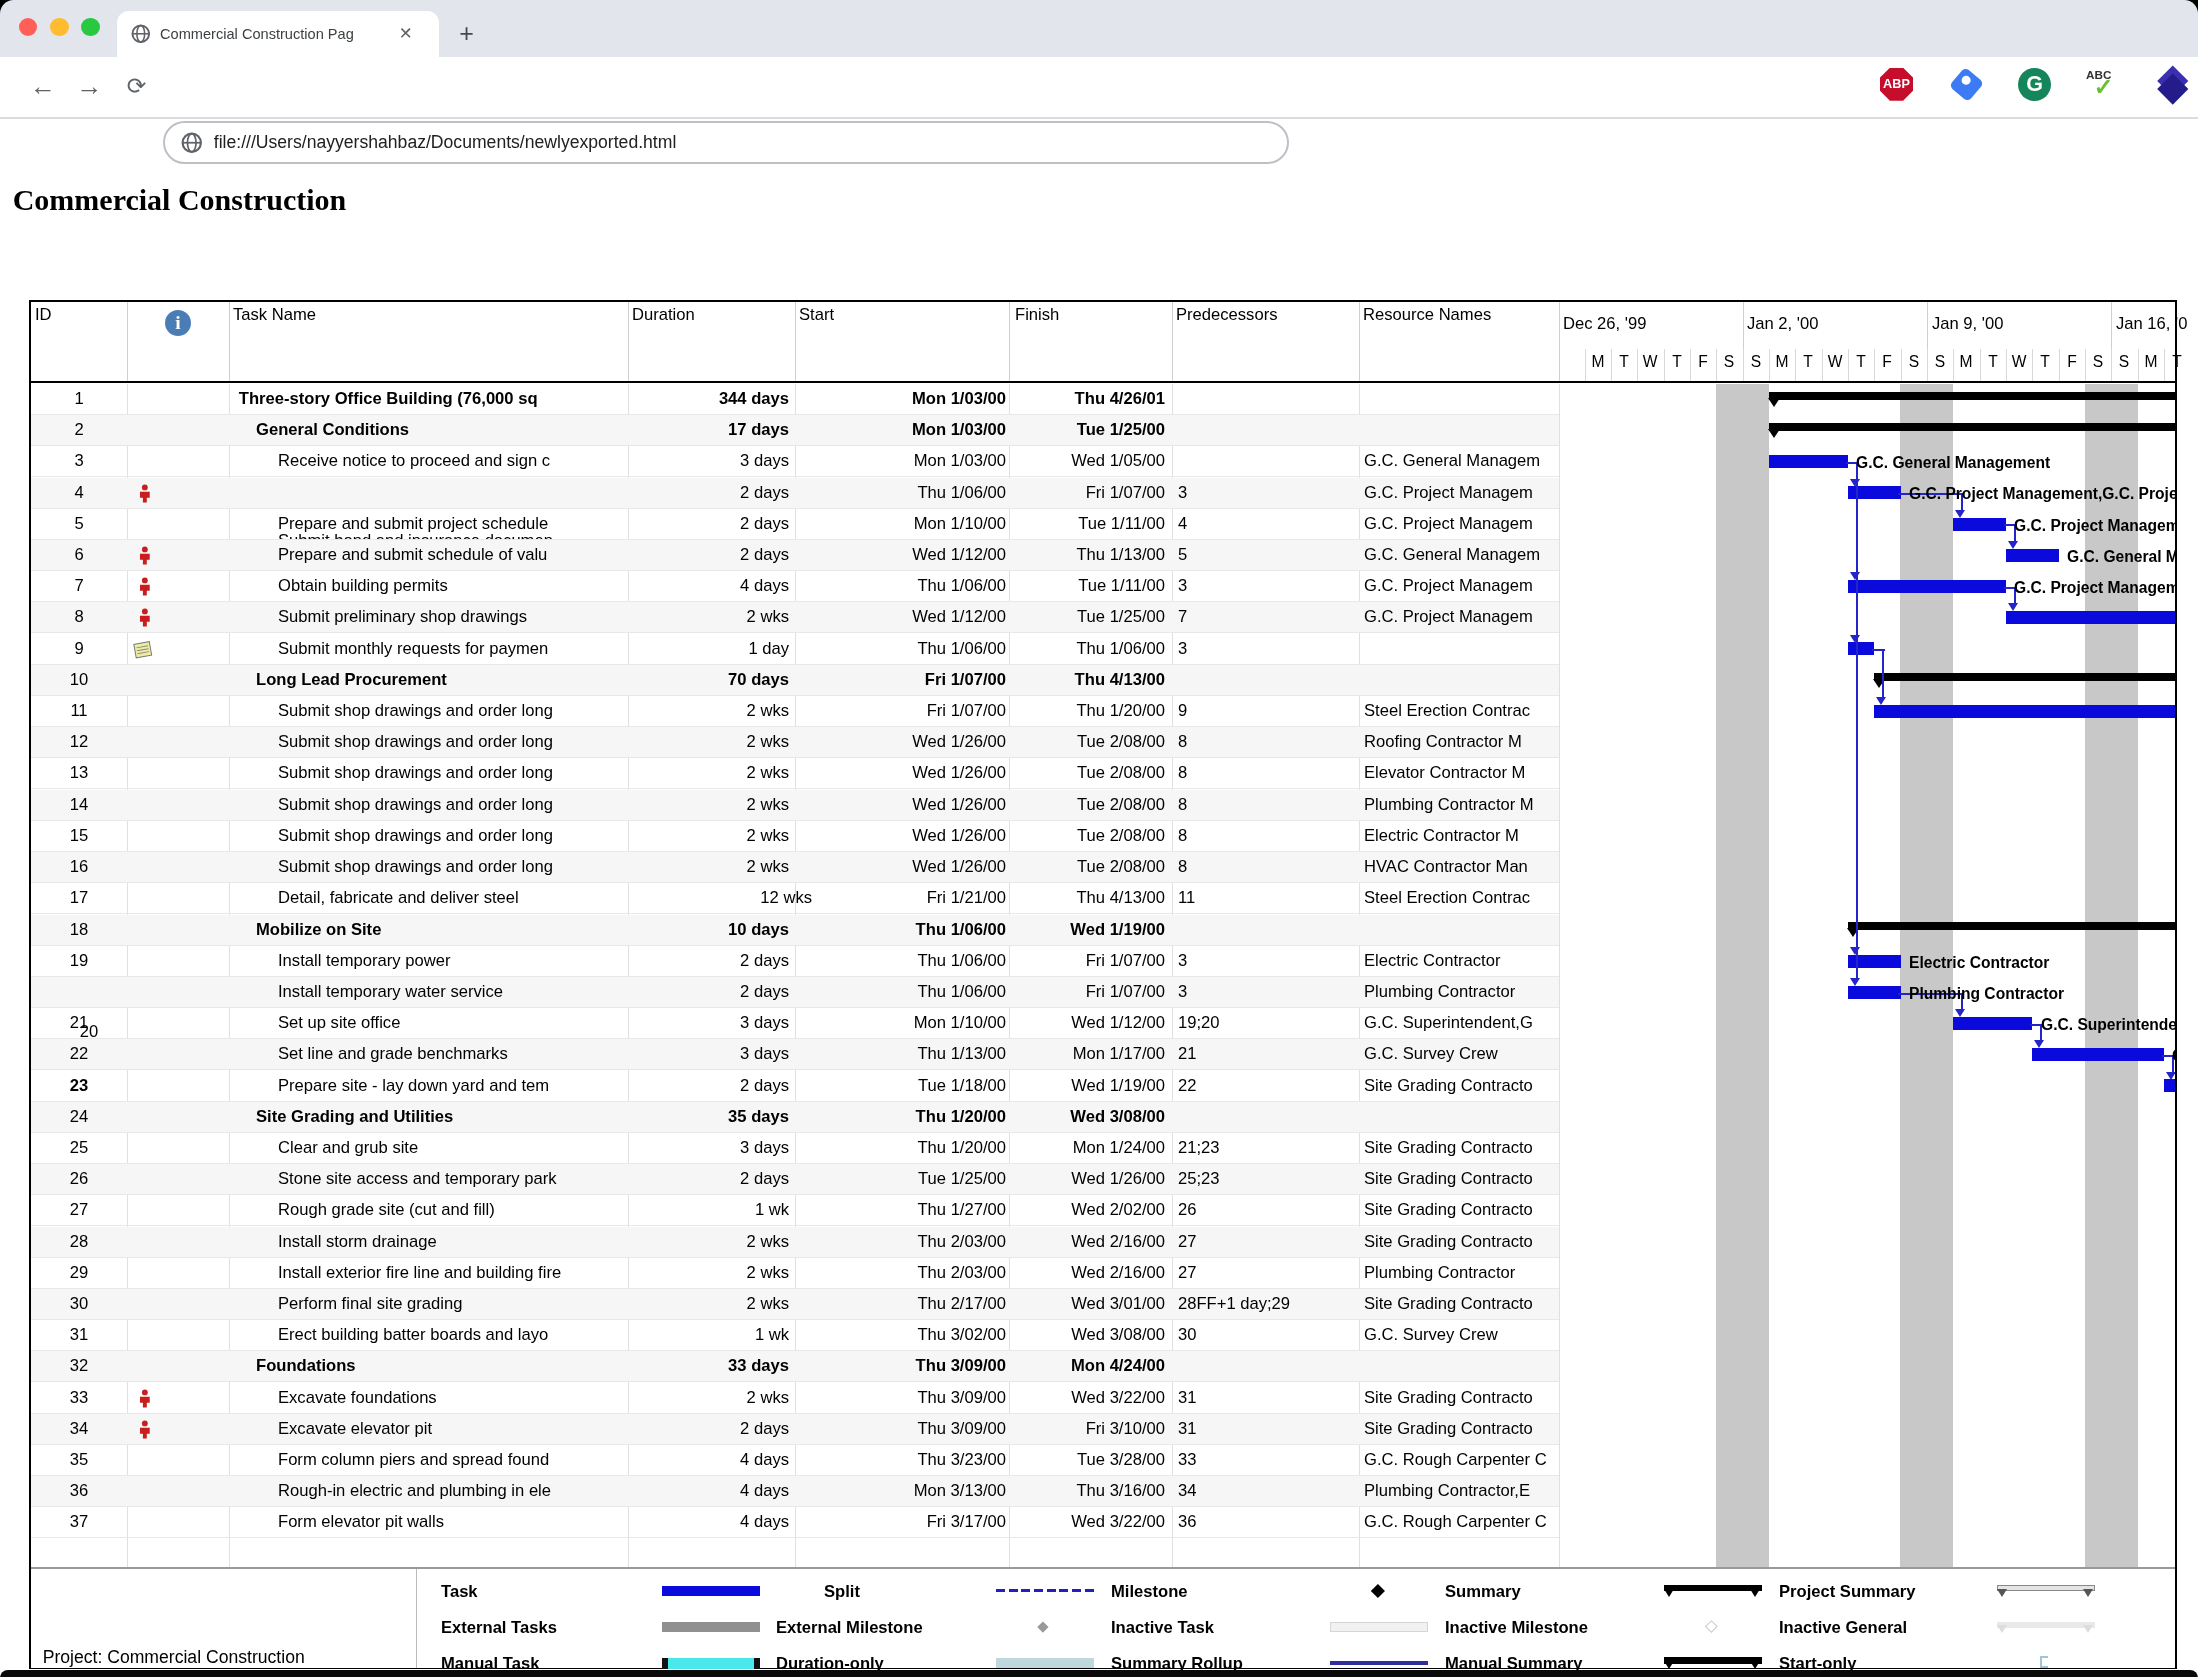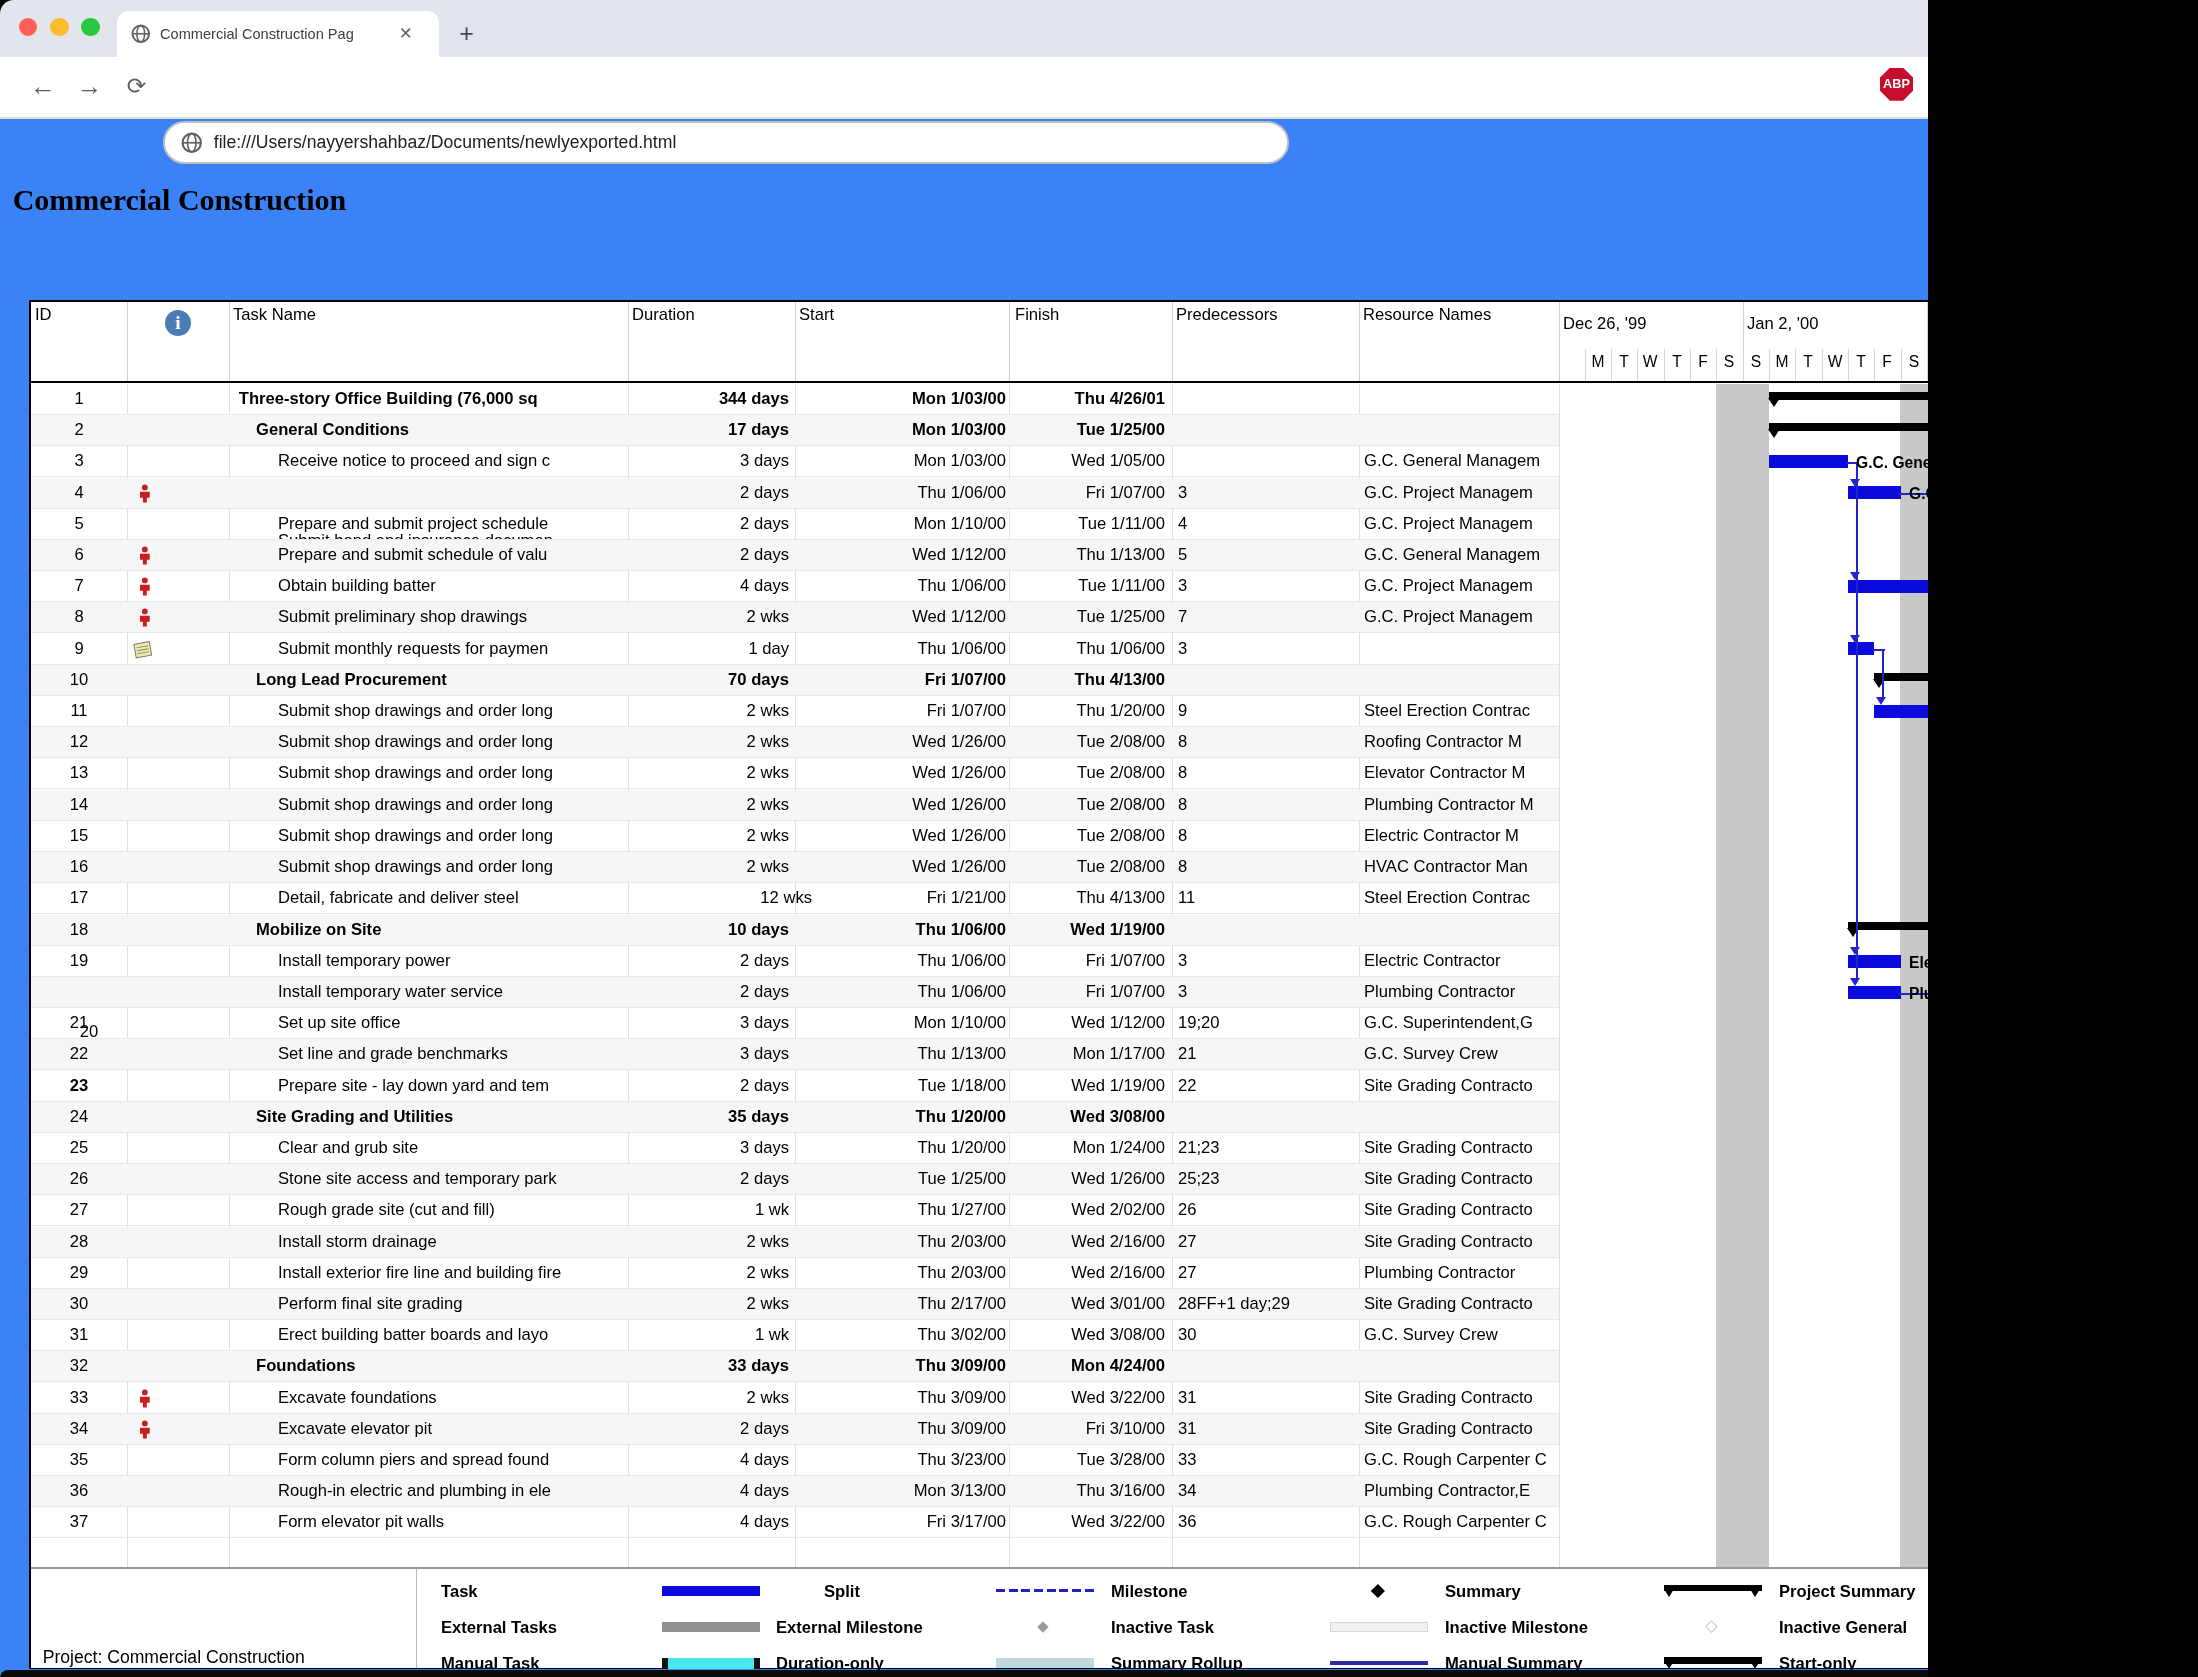--- a/index.html
+++ b/index.html
@@ -1,16 +1,16 @@
 <!DOCTYPE html>
 <html><head>
 <meta charset="utf-8">
 <style>
   html,body{margin:0;padding:0;background:#000;}
-  #screen{position:relative;width:1928px;height:1677px;background:#3b82f6;overflow:hidden;
+  #screen{position:relative;width:2198px;height:1677px;background:#ffffff;overflow:hidden;
     font-family:"Liberation Sans",sans-serif;}
   
   .chrome-back{position:absolute;left:0;top:0;width:2198px;height:19.5px;background:#000;}
   .tabbar{position:absolute;left:0;top:0;width:2198px;height:57px;background:#E2E5EC;
     border-radius:13.7px 13.7px 0 0;}
   .tl{position:absolute;top:17.6px;width:18.5px;height:18.5px;border-radius:50%;}
   .tl.red{left:18.5px;background:#FF5F57;} .tl.yellow{left:50px;background:#FEBC2E;} .tl.green{left:81px;background:#28C840;}
   .tab{position:absolute;left:117px;top:10.7px;width:322px;height:46px;background:#fff;
     border-radius:11.7px 11.7px 0 0;display:flex;align-items:center;padding:0 13.7px;box-sizing:border-box;}
   .tab-title{font-size:14.6px;color:#3C4043;white-space:nowrap;overflow:hidden;max-width:229px;flex:1;}
@@ -331,21 +331,21 @@
           <div class="cell r" style="left: 980px; width: 154px;">Thu 1/13/00</div>
           <div class="cell " style="left: 1147px; width: 176px;">5</div>
           <div class="cell " style="left: 1333px; width: 193px;">G.C. General Managem</div>
           <div style="position: absolute; left: 107px; top: 5.9px;"><svg width="13.7" height="19.5" viewBox="0 0 14 20">
               <circle cx="7" cy="3.5" r="3" fill="#C81E1E"></circle>
               <path d="M2 8 h10 v6 h-3 v5 h-4 v-5 h-3 z" fill="#C81E1E"></path>
             </svg></div>
         </div>
         <div class="trow" style="top: 187px;">
           <div class="cell ctr" style="left: 0px; width: 96px;">7</div>
-          <div class="cell " style="left: 198px; width: 399px; padding-left: 49px; box-sizing: border-box;">Obtain building batter</div>
+          <div class="cell " style="left: 198px; width: 399px; padding-left: 49px; box-sizing: border-box;">Obtain building permits</div>
           <div class="cell r" style="left: 597px; width: 161px;">4 days</div>
           <div class="cell r" style="left: 764px; width: 211px;">Thu 1/06/00</div>
           <div class="cell r" style="left: 980px; width: 154px;">Tue 1/11/00</div>
           <div class="cell " style="left: 1147px; width: 176px;">3</div>
           <div class="cell " style="left: 1333px; width: 193px;">G.C. Project Managem</div>
           <div style="position: absolute; left: 107px; top: 5.9px;"><svg width="13.7" height="19.5" viewBox="0 0 14 20">
               <circle cx="7" cy="3.5" r="3" fill="#C81E1E"></circle>
               <path d="M2 8 h10 v6 h-3 v5 h-4 v-5 h-3 z" fill="#C81E1E"></path>
             </svg></div>
         </div>

